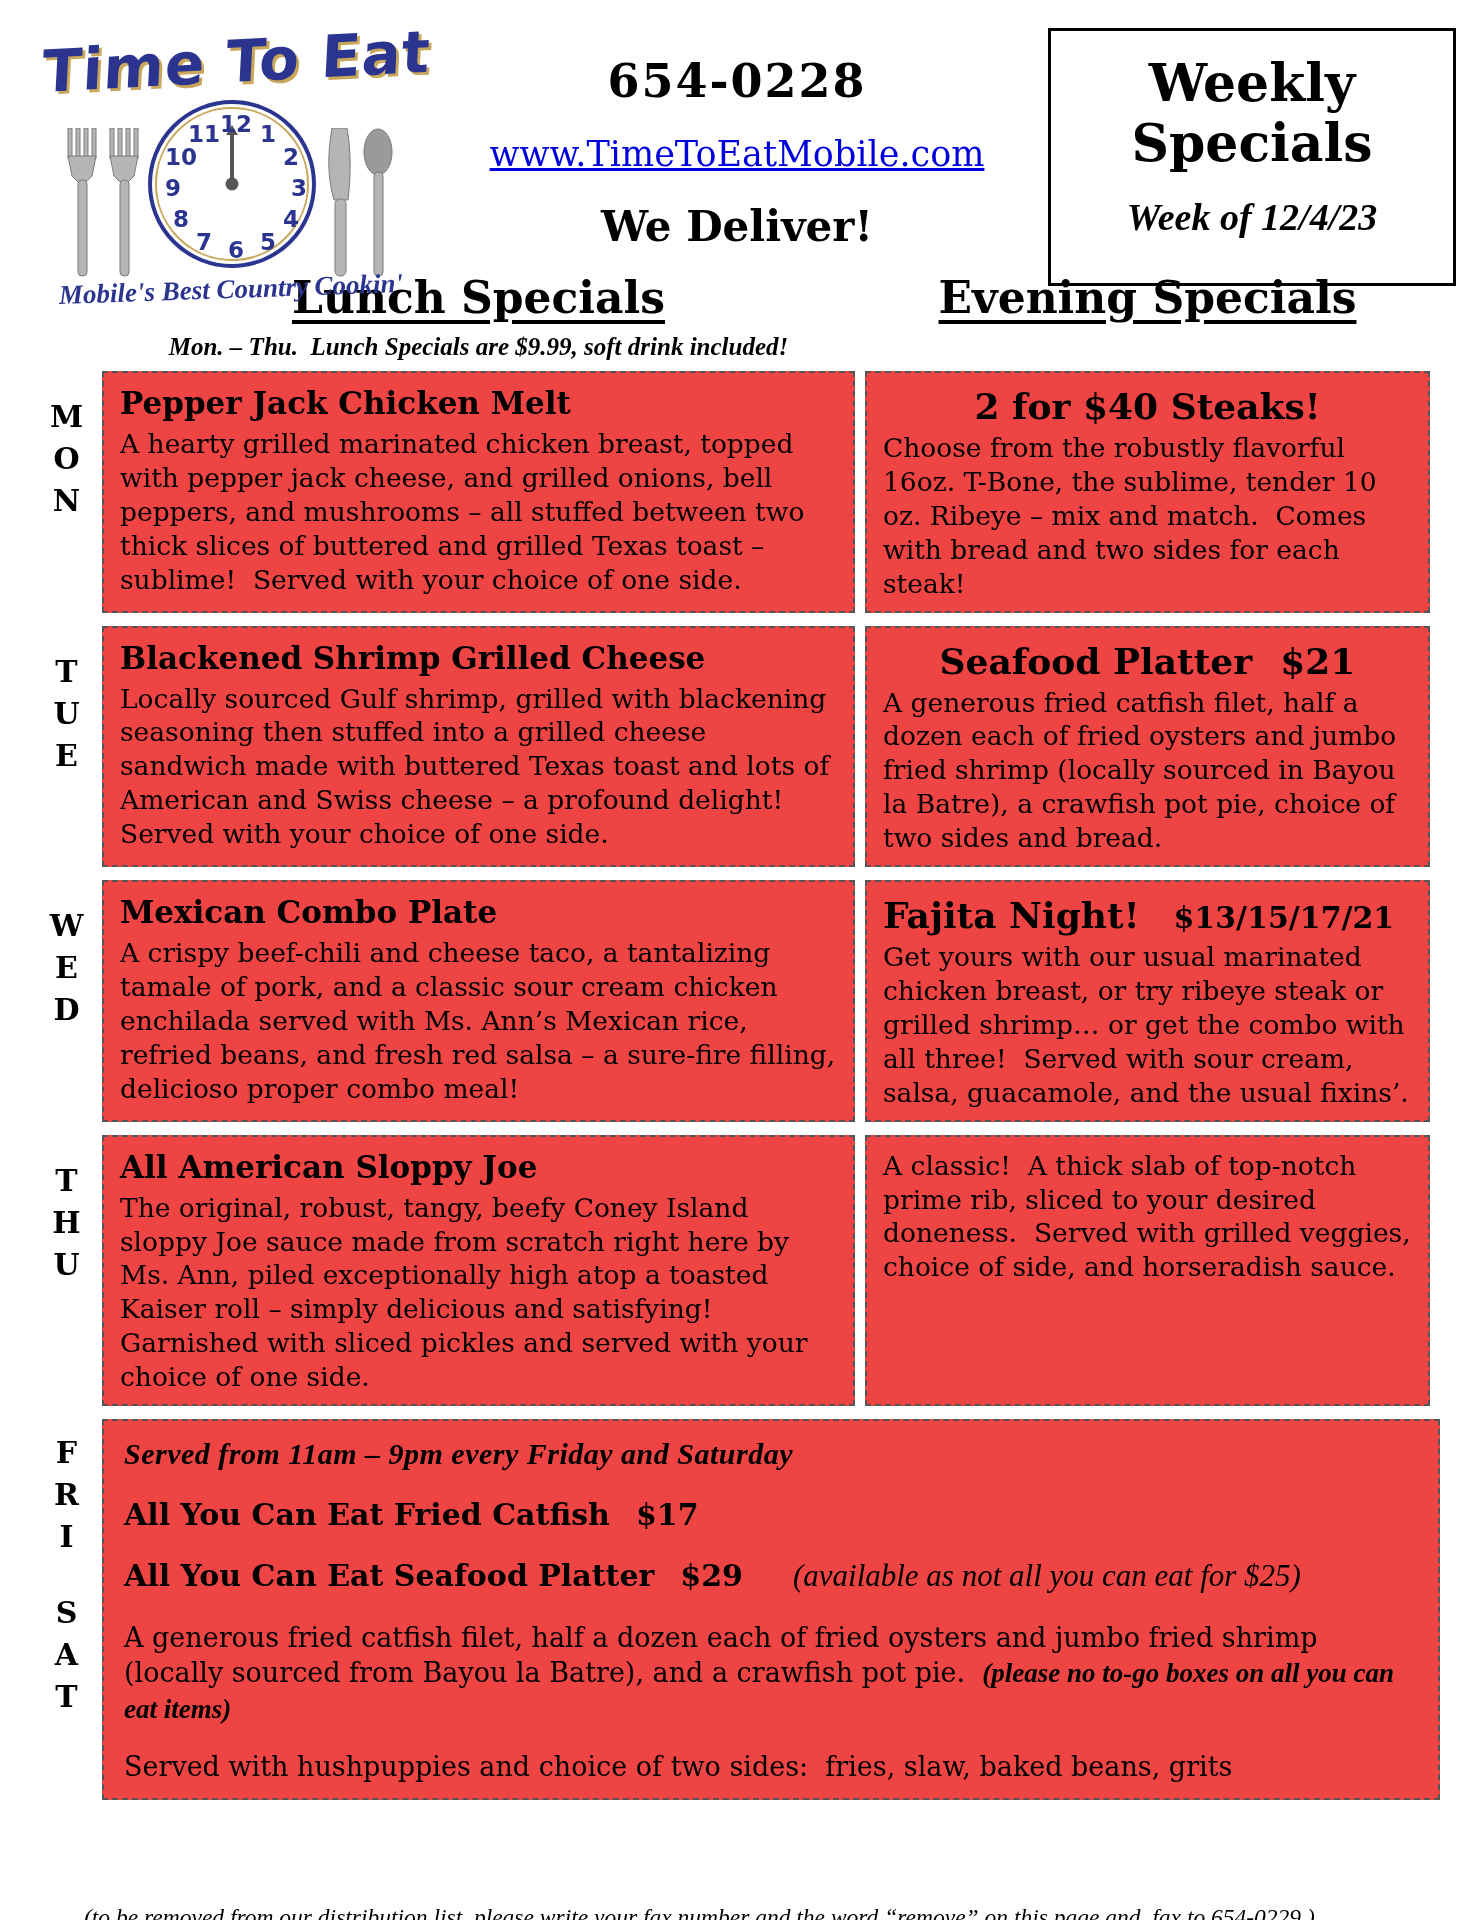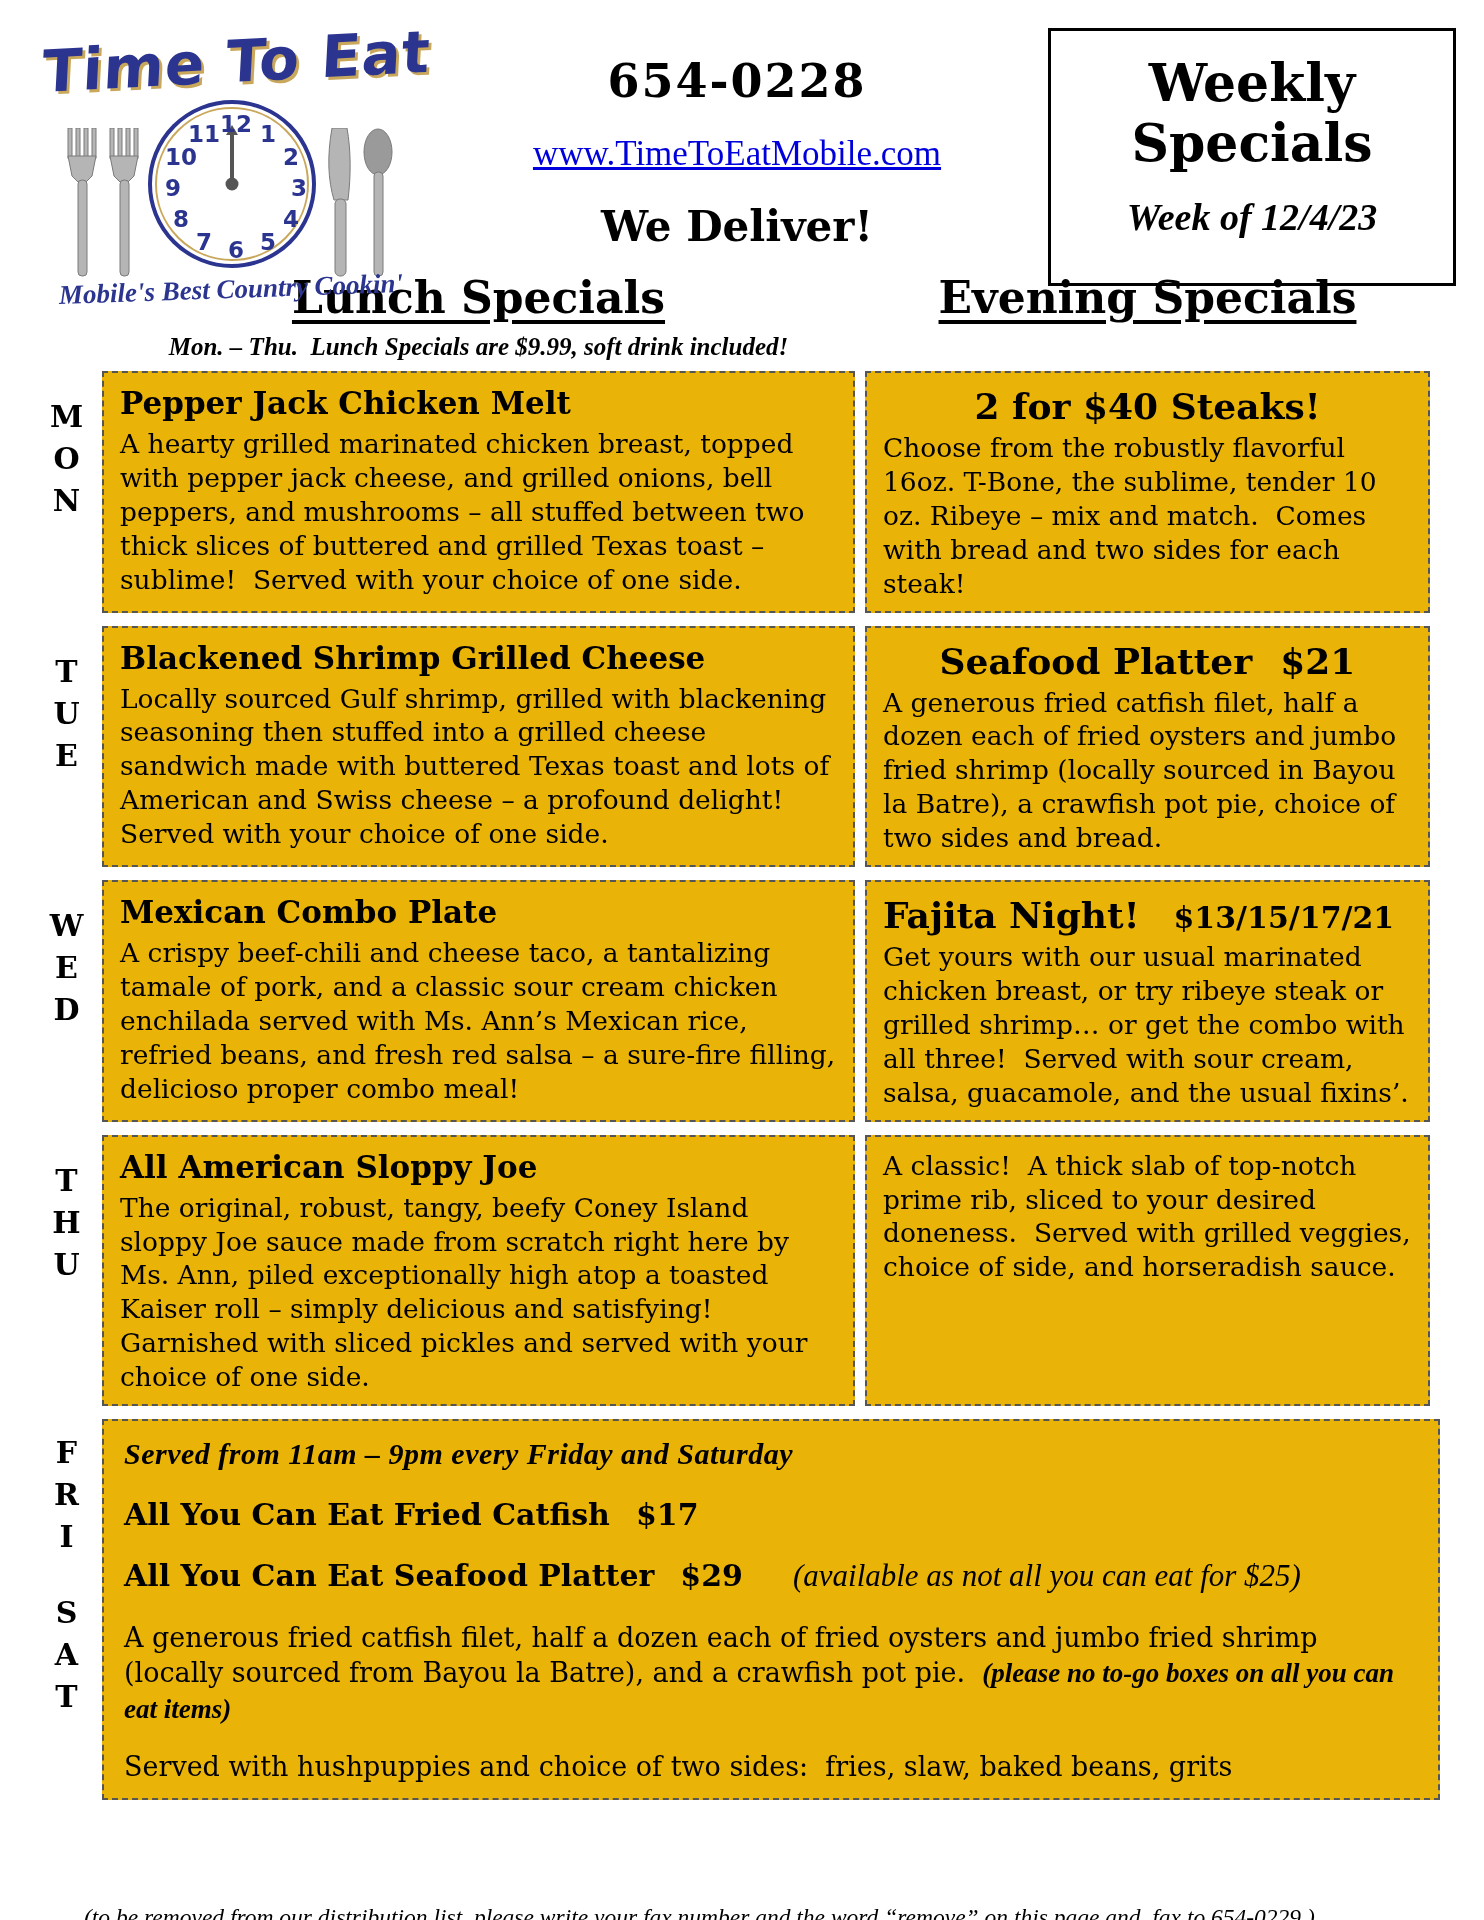--- a/index.html
+++ b/index.html
@@ -78,21 +78,20 @@
   }
   .contact { flex: 1 1 auto; text-align: center; padding-top: 26px; }
   .phone { font-size: 46px; letter-spacing: 2px; }
   .website {
     display: inline-block;
     margin-top: 26px;
     font-size: 35px;
     color: #0000dd;
     text-decoration: underline;
     cursor: pointer;
-    font-family: Liberation Serif, serif;
   }
   .deliver { margin-top: 28px; font-size: 42px; }
   .weekly-box {
     flex: 0 0 408px;
     border: 3px solid #000;
     min-height: 258px;
     text-align: center;
     padding: 22px 10px;
   }
   .weekly-title { font-size: 52px; line-height: 1.15; }
@@ -126,21 +125,21 @@
     text-orientation: upright;
     font-size: 30px;
     letter-spacing: 7px;
     padding-top: 28px;
     justify-self: center;
     line-height: 1;
   }
   .box {
     border: 2px dashed #555;
     padding: 12px 16px 10px 16px;
-    background: #eab308;
+    background: #ef4444;
     min-height: 238px;
   }
   .item-title { font-size: 31px; margin-bottom: 6px; white-space: pre-wrap; }
   .item-desc { font-size: 26.5px; line-height: 1.28; white-space: pre-wrap; }
   .ev-title { display: flex; align-items: baseline; margin-bottom: 4px; }
   .ev-title .t { font-size: 36px; }
   .ev-title.center0 { justify-content: center; }
   .ev-title.center60 { justify-content: center; gap: 28px; }
   .ev-title.center150 { justify-content: center; gap: 120px; }
   .ev-title.left28 { justify-content: flex-start; gap: 34px; }

